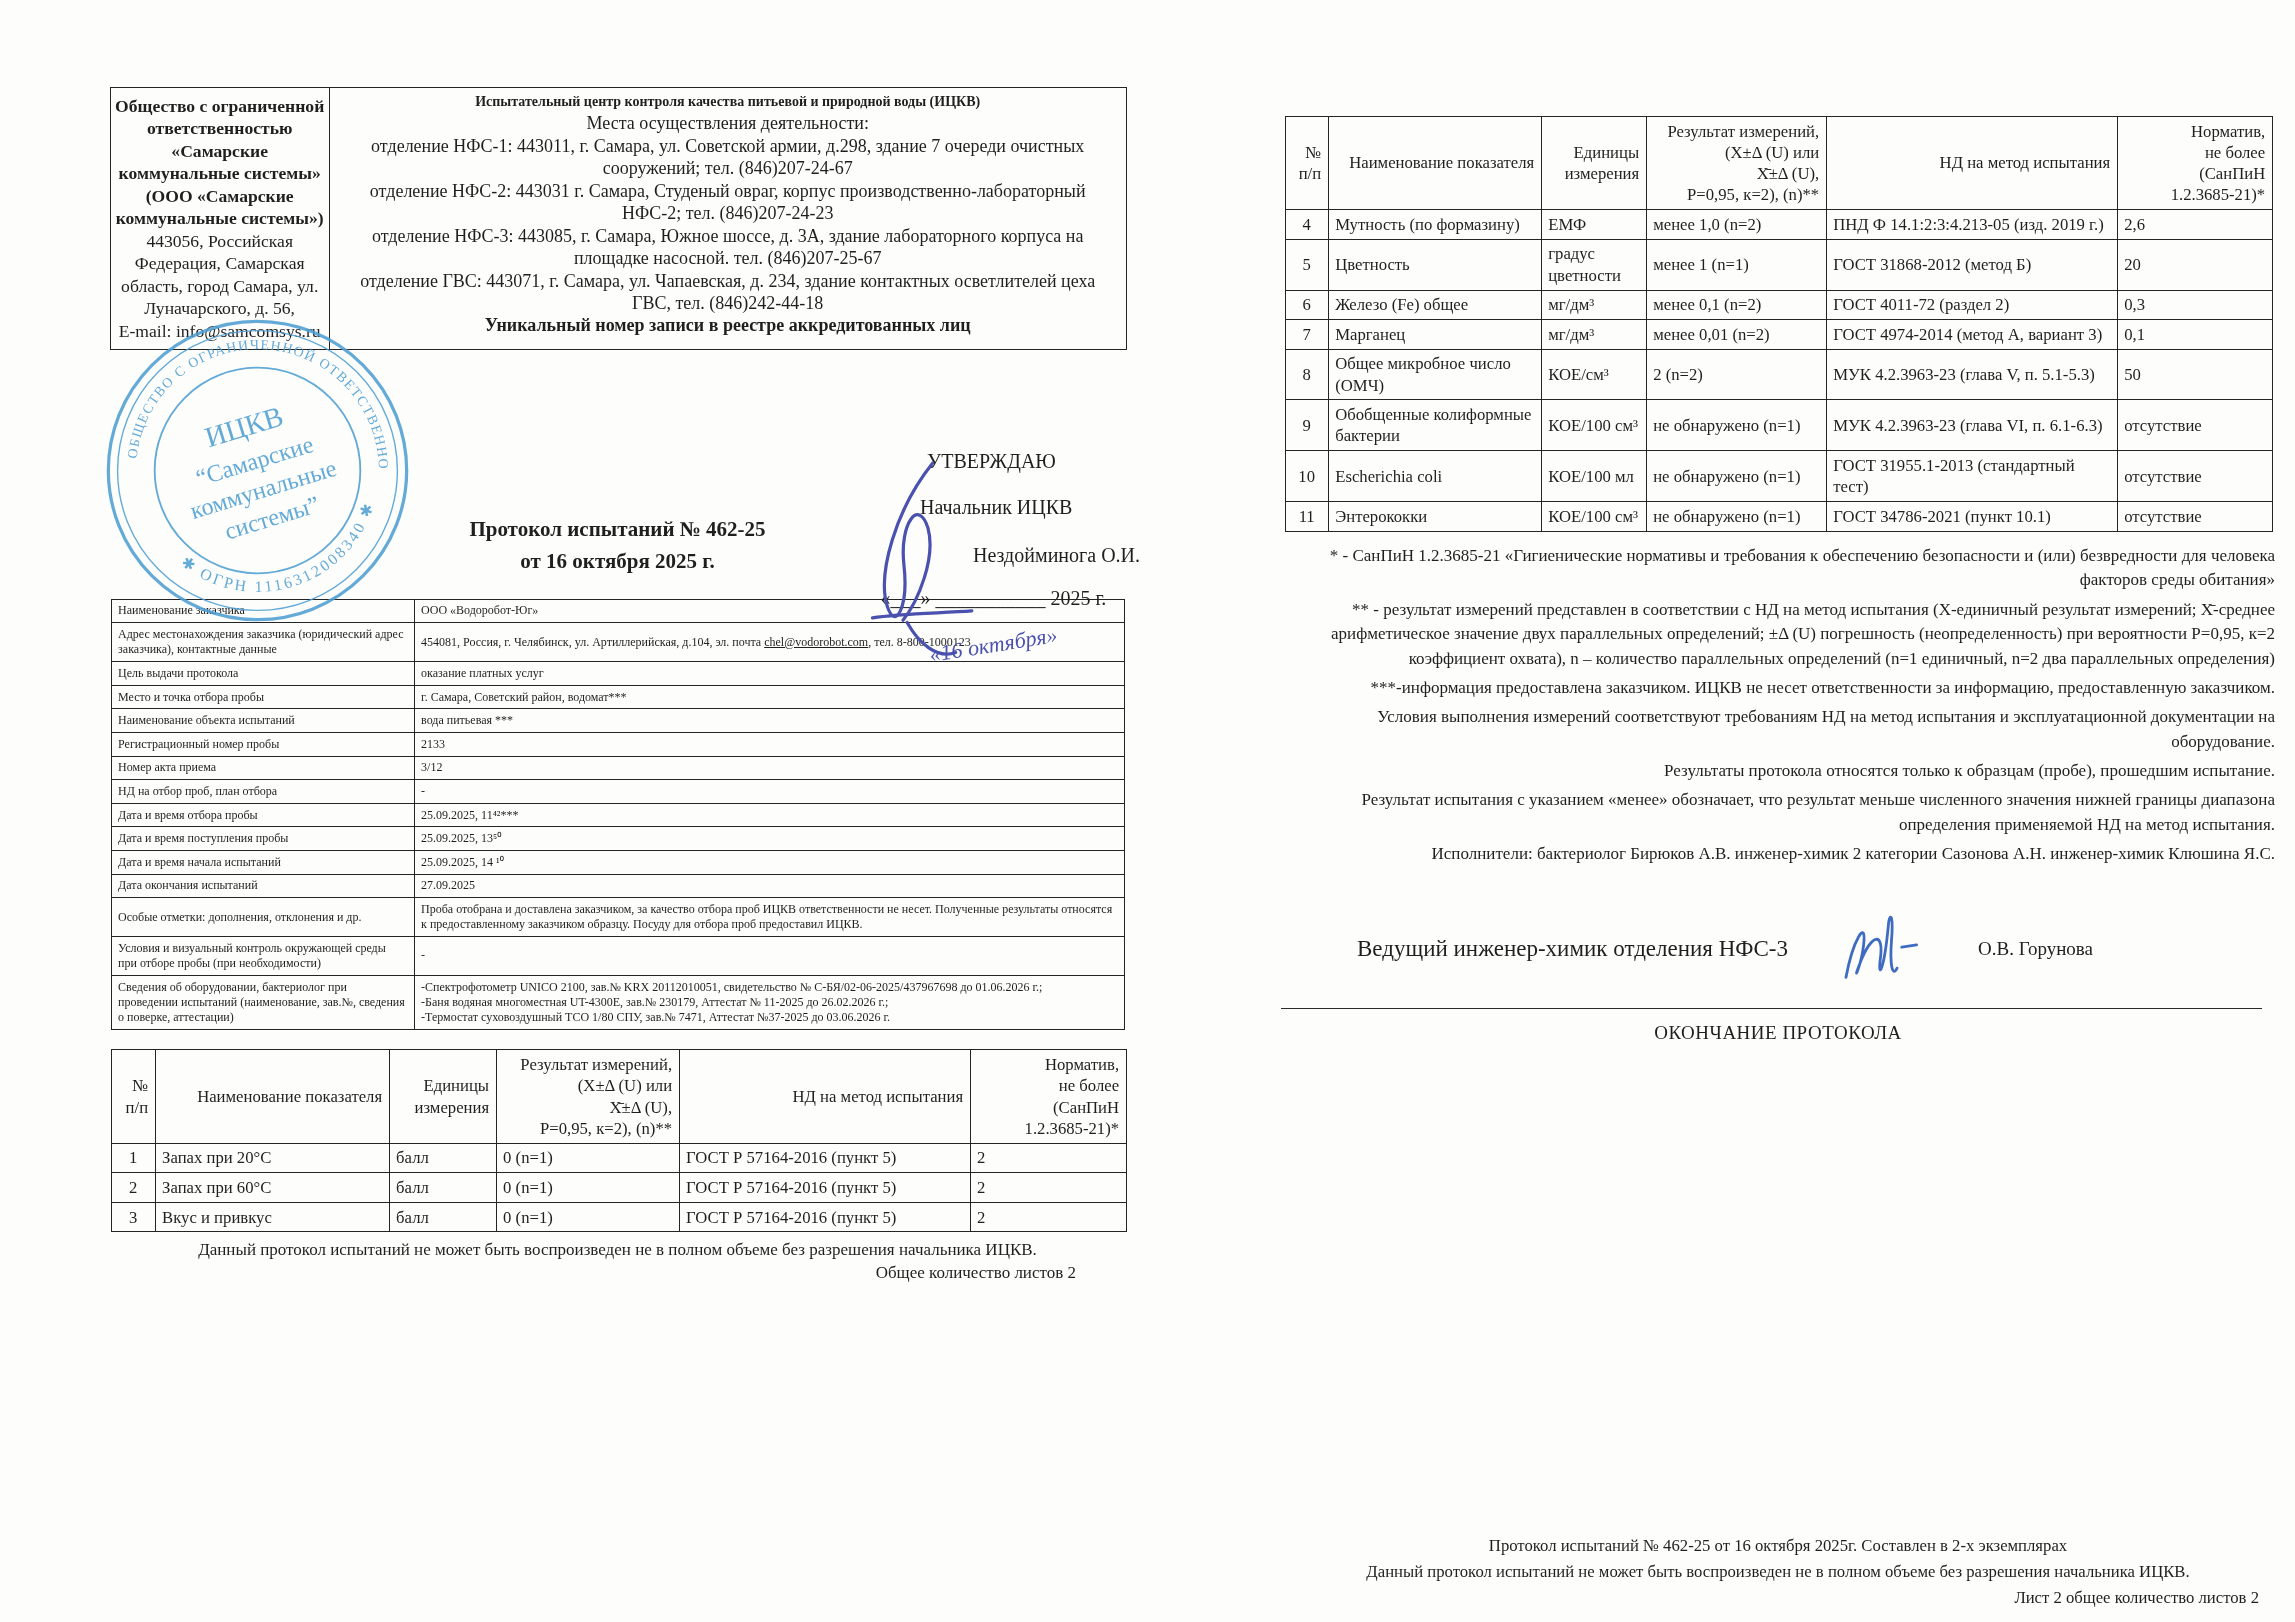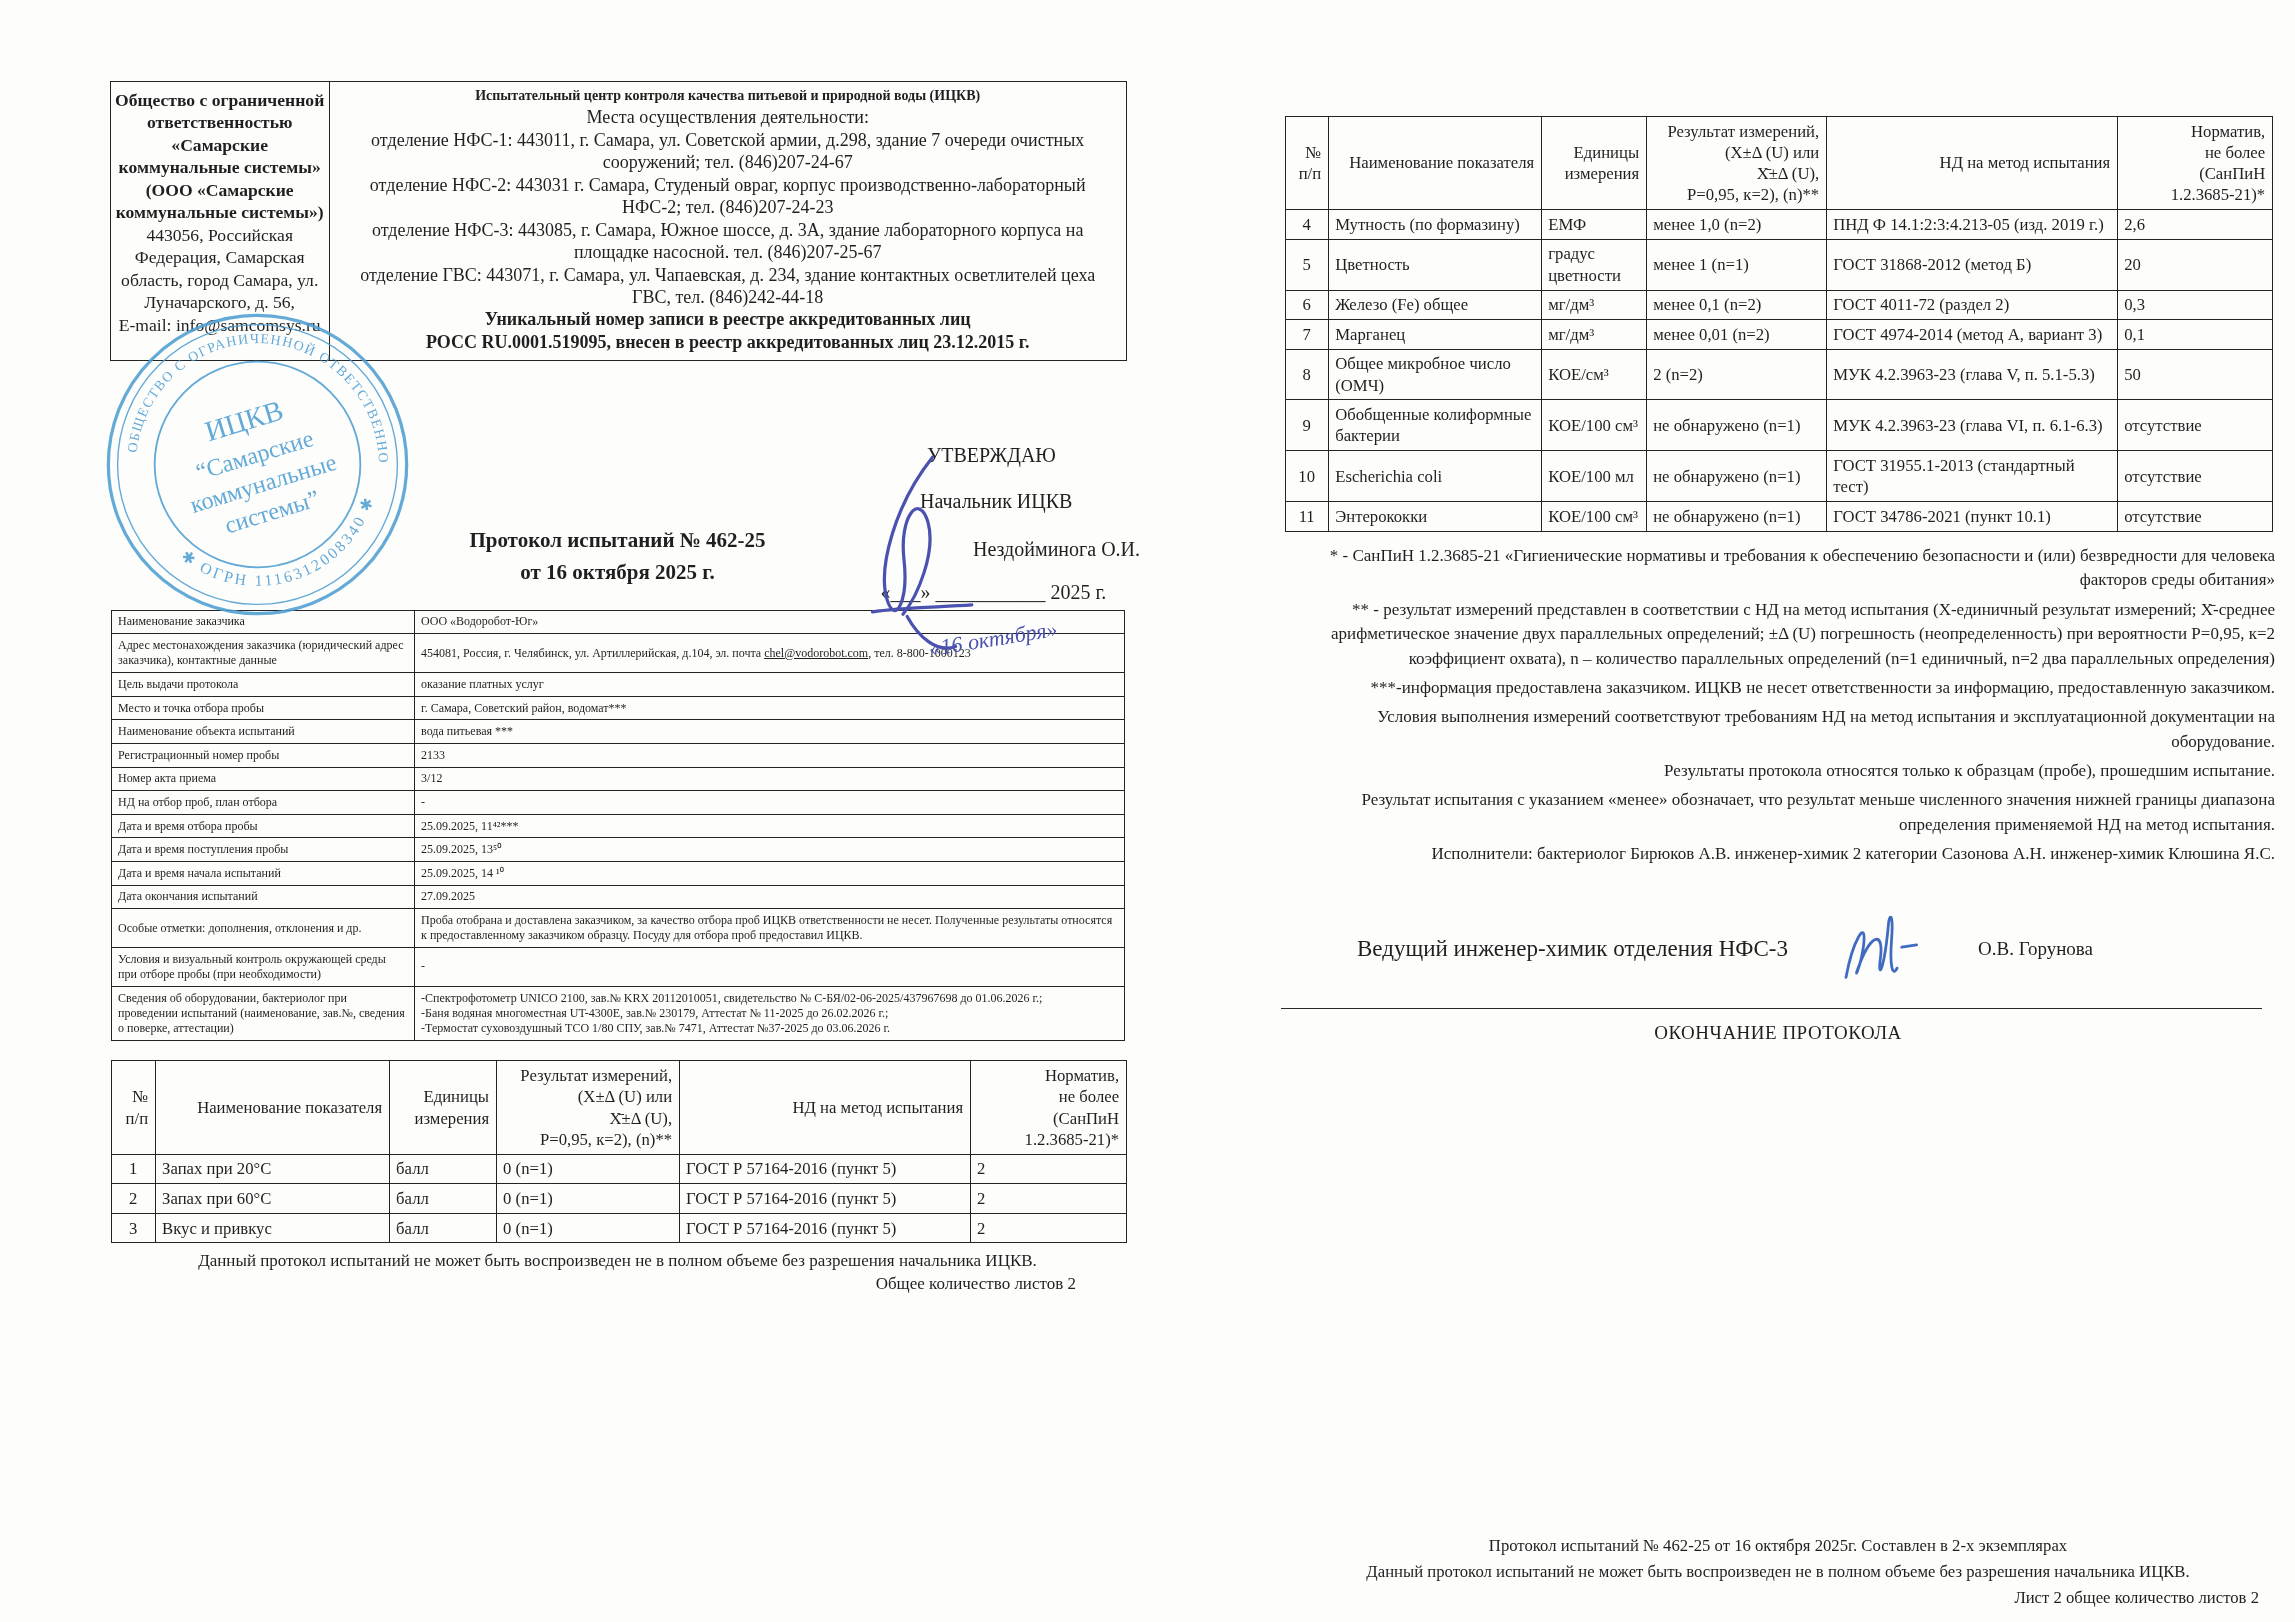--- a/index.html
+++ b/index.html
@@ -3,21 +3,21 @@
 <meta charset="utf-8">
 <style>
   * { box-sizing: border-box; }
   html,body { margin:0; padding:0; }
   body {
     width:2295px; height:1623px; background:#ffffff;
     font-family:"Liberation Serif", serif; color:#1f1f1f;
   }
   #canvas { position:relative; width:2295px; height:1623px; background:#fdfdfc; overflow:hidden; }
   .page { position:absolute; }
-  #page1 { left:106px; top:53px; width:1023px; height:1554px; }
+  #page1 { left:106px; top:59px; width:1023px; height:1554px; }
   #page2 { left:1281px; top:116px; width:994px; height:1499px; }
 
   
   .hdr { display:flex; border:1.9px solid #242424; margin:28px 0 0 3.7px; width:1017px; }
   .org { width:219px; border-right:1.9px solid #242424; padding:6.5px 3.7px; text-align:center; font-size:17.6px; line-height:1.28; }
   .org .b { font-weight:bold; }
   .ctr { flex:1; text-align:center; padding:4.6px 12px; font-size:18px; line-height:1.22; }
   .ctr .t { font-weight:bold; font-size:14px; margin-bottom:2.8px; }
   .ctr div { margin:0.9px 0; }
   .ctr .rb { font-weight:bold; }
@@ -79,21 +79,20 @@
         <div>E-mail: info@samcomsys.ru</div>
       </div>
       <div class="ctr">
         <div class="t">Испытательный центр контроля качества питьевой и природной воды (ИЦКВ)</div>
         <div>Места осуществления деятельности:</div>
         <div>отделение НФС-1: 443011, г. Самара, ул. Советской армии, д.298, здание 7 очереди очистных сооружений; тел. (846)207-24-67</div>
         <div>отделение НФС-2: 443031 г. Самара, Студеный овраг, корпус производственно-лабораторный НФС-2; тел. (846)207-24-23</div>
         <div>отделение НФС-3: 443085, г. Самара, Южное шоссе, д. 3А, здание лабораторного корпуса на площадке насосной. тел. (846)207-25-67</div>
         <div>отделение ГВС: 443071, г. Самара, ул. Чапаевская, д. 234, здание контактных осветлителей цеха ГВС, тел.  (846)242-44-18</div>
         <div class="rb">Уникальный номер записи в реестре аккредитованных лиц</div>
-        <div class="rb">РОСС RU.0001.519095,  внесен в реестр аккредитованных лиц 23.12.2015 г.</div>
       </div>
     </div>
 
     <div class="stamp">
       <svg width="315" height="315" viewBox="0 0 680 680">
         <g stroke="#4f9fd3" fill="none">
           <circle cx="340" cy="340" r="322" stroke-width="7"></circle>
           <circle cx="340" cy="340" r="302" stroke-width="3"></circle>
           <circle cx="340" cy="340" r="222" stroke-width="4"></circle>
         </g>

